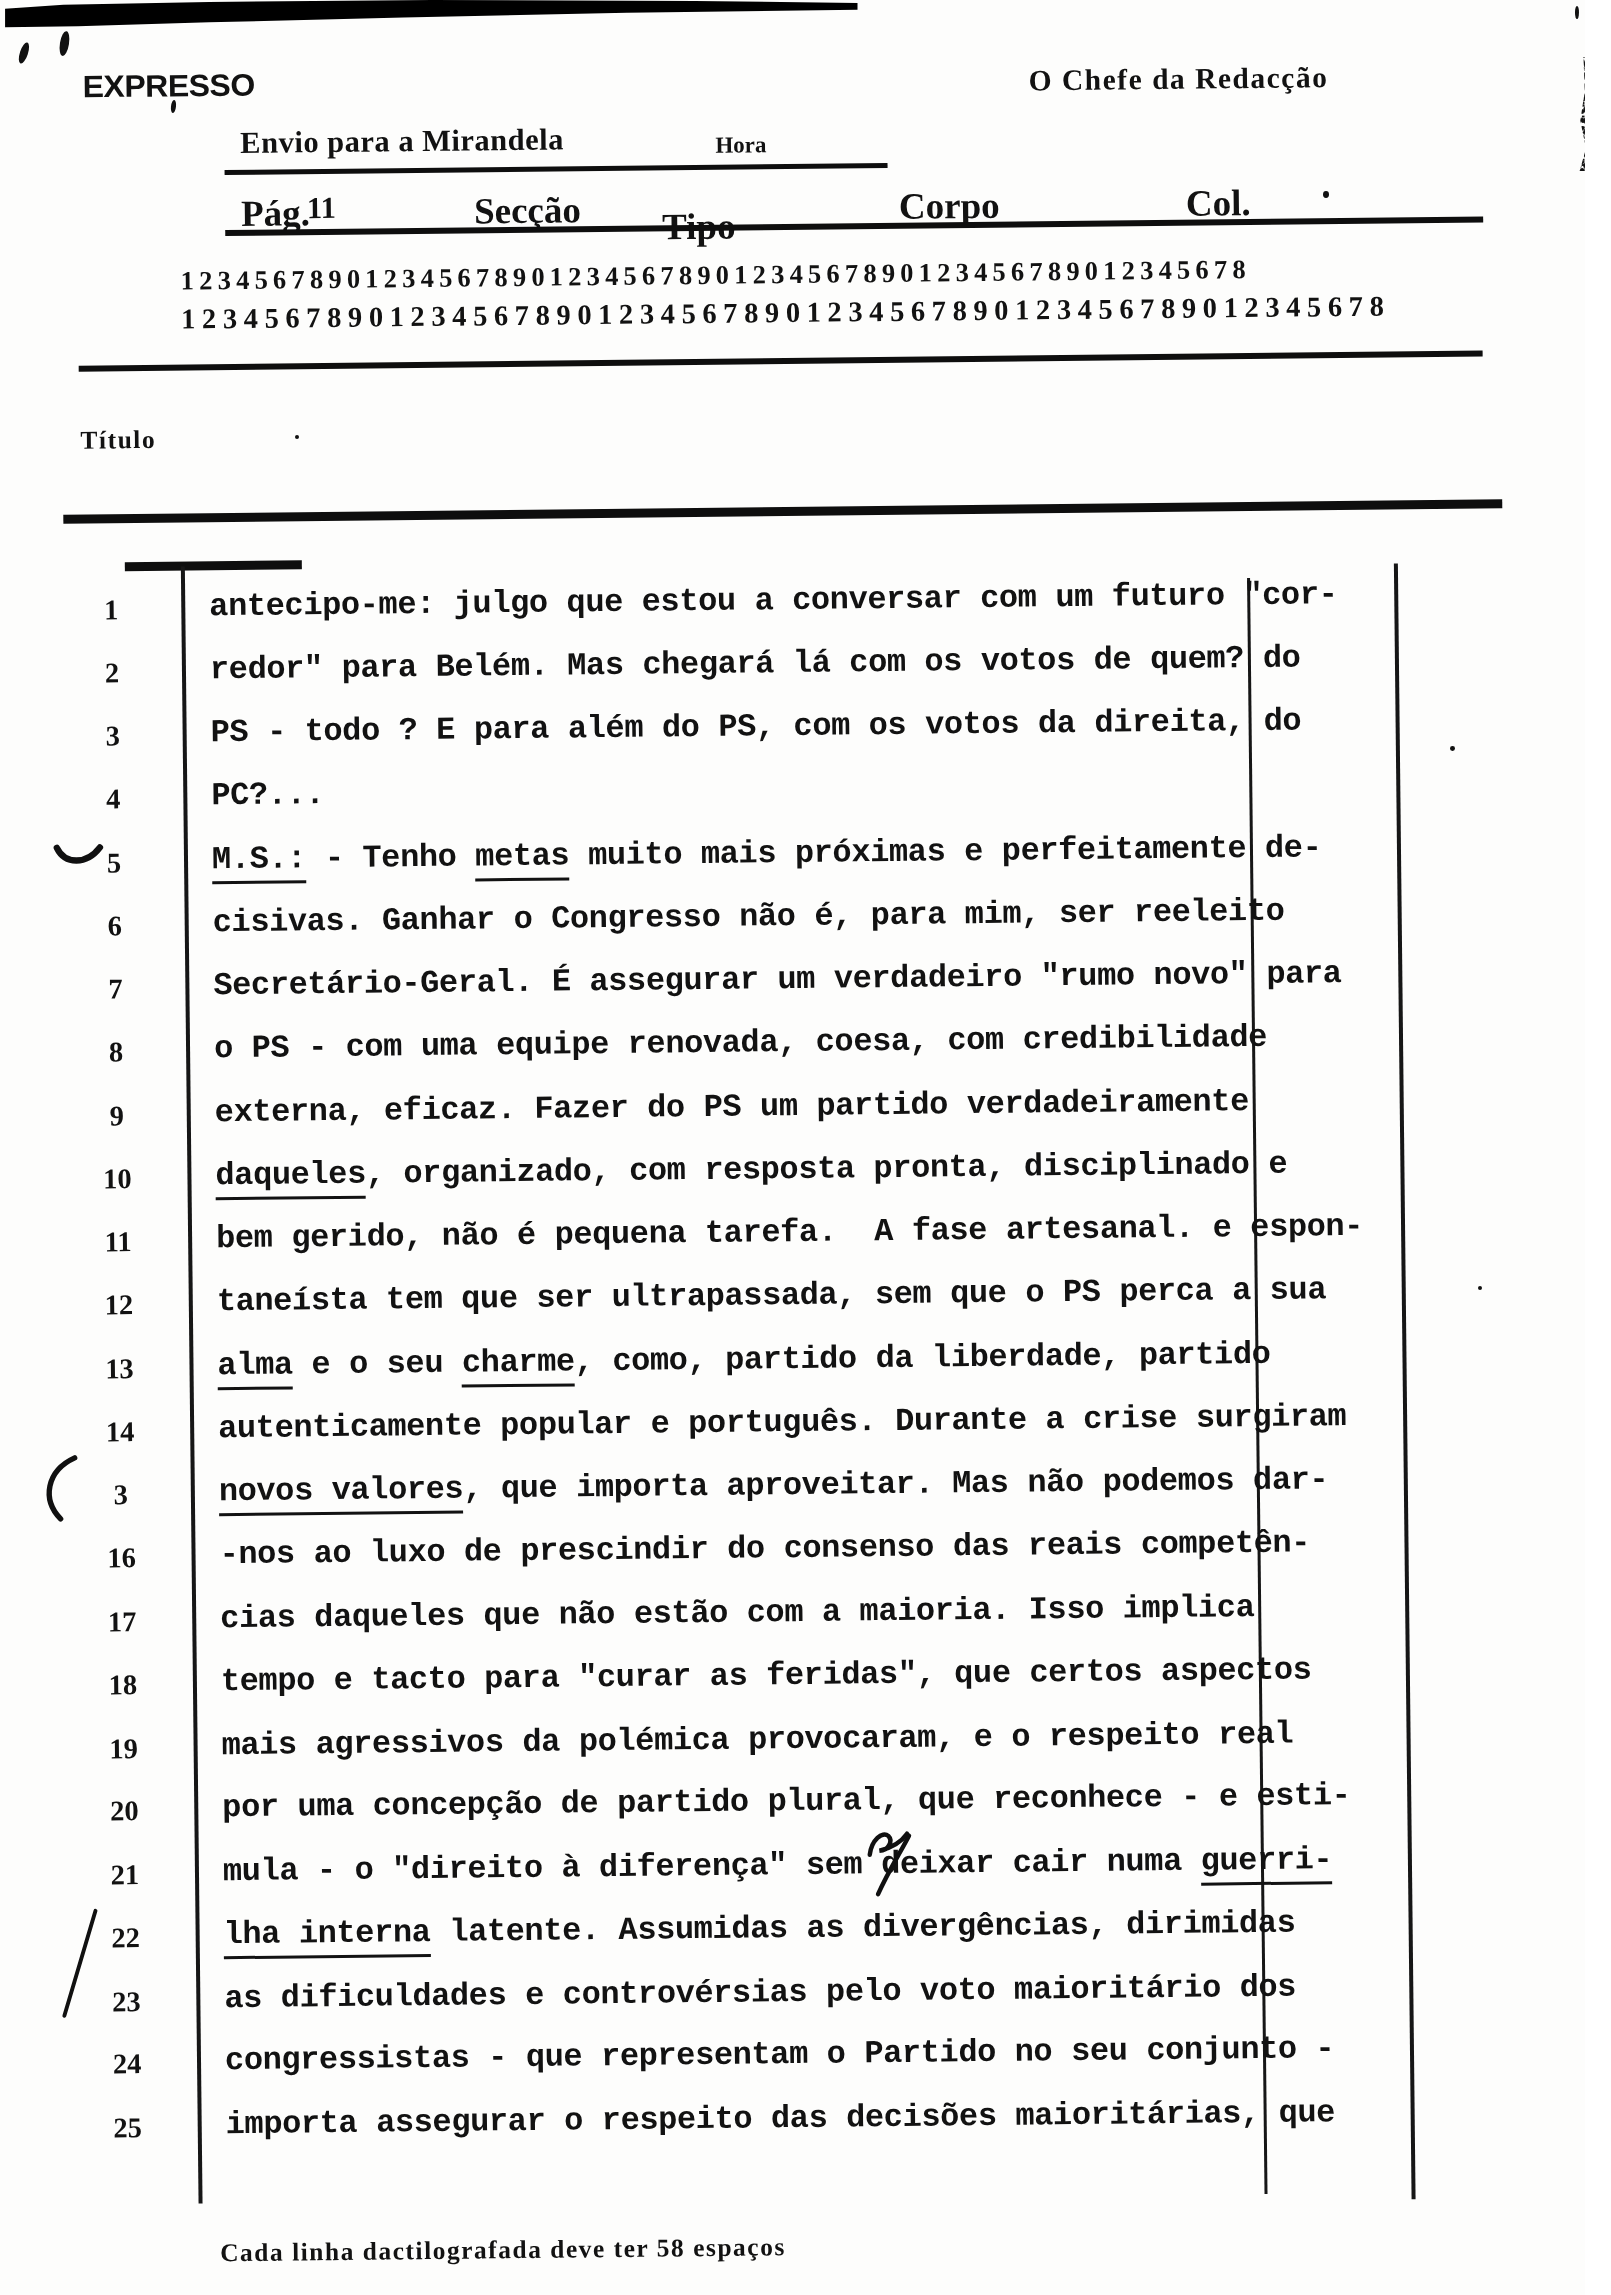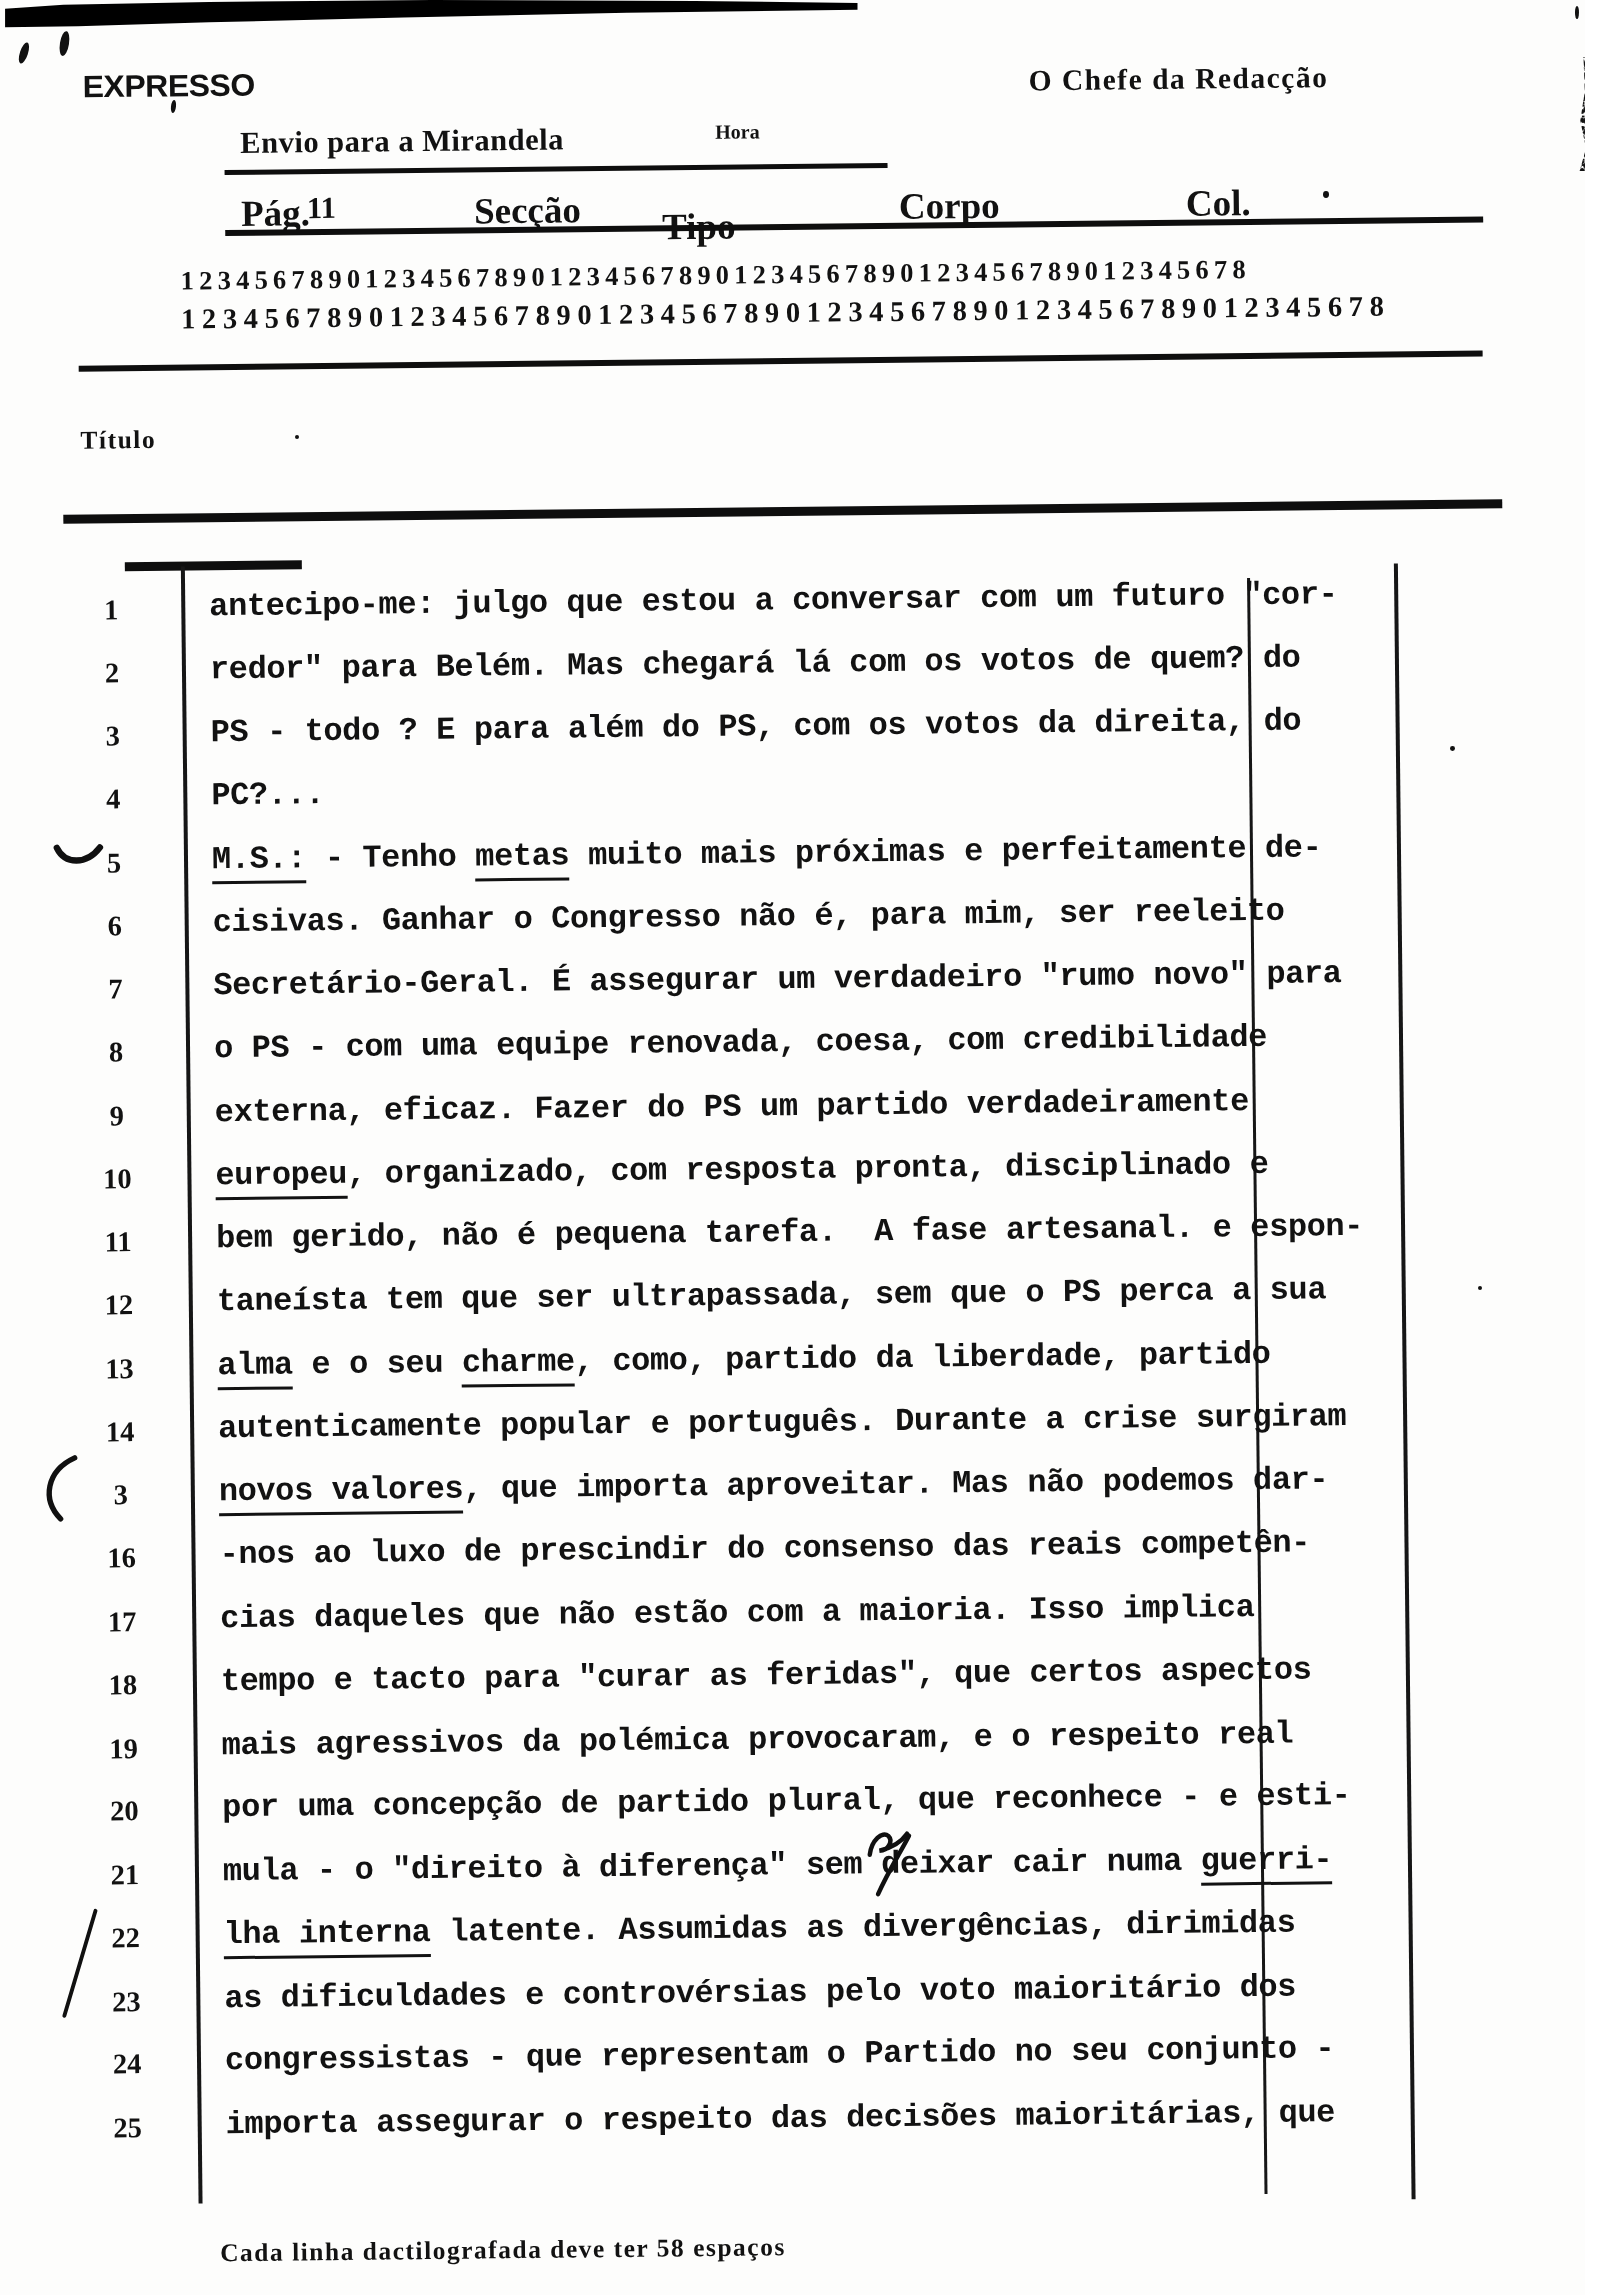--- a/index.html
+++ b/index.html
@@ -8,21 +8,21 @@
   #sheet{position:absolute;left:0;top:0;width:1612px;height:2295px;
          transform:rotate(-0.62deg);transform-origin:147px 1228px;}
   .abs{position:absolute;white-space:pre;}
   .lbl{font-family:"Liberation Serif",serif;font-weight:700;}
   .rule{position:absolute;background:#0e0e0e;}
   .vrule{position:absolute;background:#161616;}
   #brand{left:95px;top:68px;font-family:"Liberation Sans",sans-serif;font-weight:700;
          font-size:32px;letter-spacing:-0.5px;transform:scaleY(0.97);}
   #chefe{left:1041px;top:74px;font-size:29.5px;letter-spacing:1.5px;}
   #envio{left:252px;top:127px;font-size:30.5px;letter-spacing:0.5px;}
-  #hora{left:727px;top:127px;font-size:20px;}
+  #hora{left:727px;top:139px;font-size:23px;}
   #rule1{left:236px;top:171px;width:663px;height:5.4px;}
   .row2{top:193px;font-size:37px;}
   #pag{left:252px;}
   #pagv{left:318px;top:193px;font-size:30.5px;}
   #seccao{left:485px;}
   #tipo{left:673px;margin-top:18px;}
   #corpo{left:910px;}
   #col{left:1197px;}
   #rule2{left:236px;top:231px;width:1258px;height:5.9px;}
   #ruler1{left:191px;top:266px;font-size:26.5px;font-weight:700;letter-spacing:5.2px;}
@@ -133,21 +133,21 @@
         <div class="tline" style="top: 1031px;">
           <span class="lnum">8</span>
           <span class="ltxt"><span>o PS - com uma equipe renovada, coesa, com credibilidade</span></span>
         </div>
         <div class="tline" style="top: 1095px;">
           <span class="lnum">9</span>
           <span class="ltxt"><span>externa, eficaz. Fazer do PS um partido verdadeiramente</span></span>
         </div>
         <div class="tline" style="top: 1158px;">
           <span class="lnum">10</span>
-          <span class="ltxt"><span class="u">europeu</span><span>, organizado, com resposta pronta, disciplinado e</span></span>
+          <span class="ltxt"><span class="u">daqueles</span><span>, organizado, com resposta pronta, disciplinado e</span></span>
         </div>
         <div class="tline" style="top: 1221px;">
           <span class="lnum">11</span>
           <span class="ltxt"><span>bem gerido, não é pequena tarefa.  A fase artesanal. e espon-</span></span>
         </div>
         <div class="tline" style="top: 1284px;">
           <span class="lnum">12</span>
           <span class="ltxt"><span>taneísta tem que ser ultrapassada, sem que o PS perca a sua</span></span>
         </div>
         <div class="tline" style="top: 1348px;">

